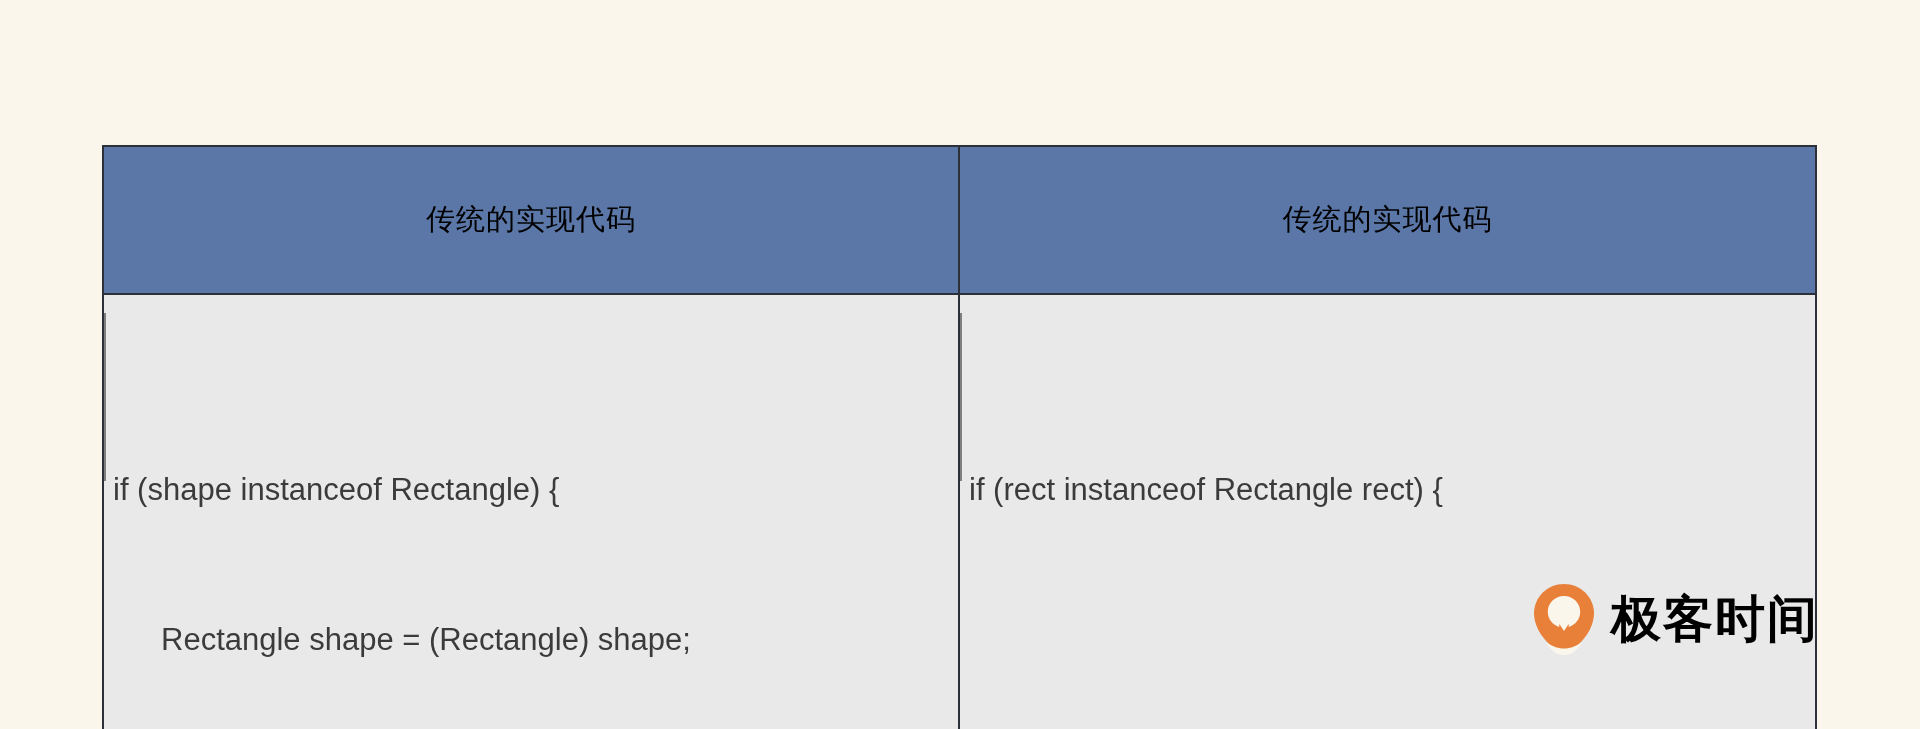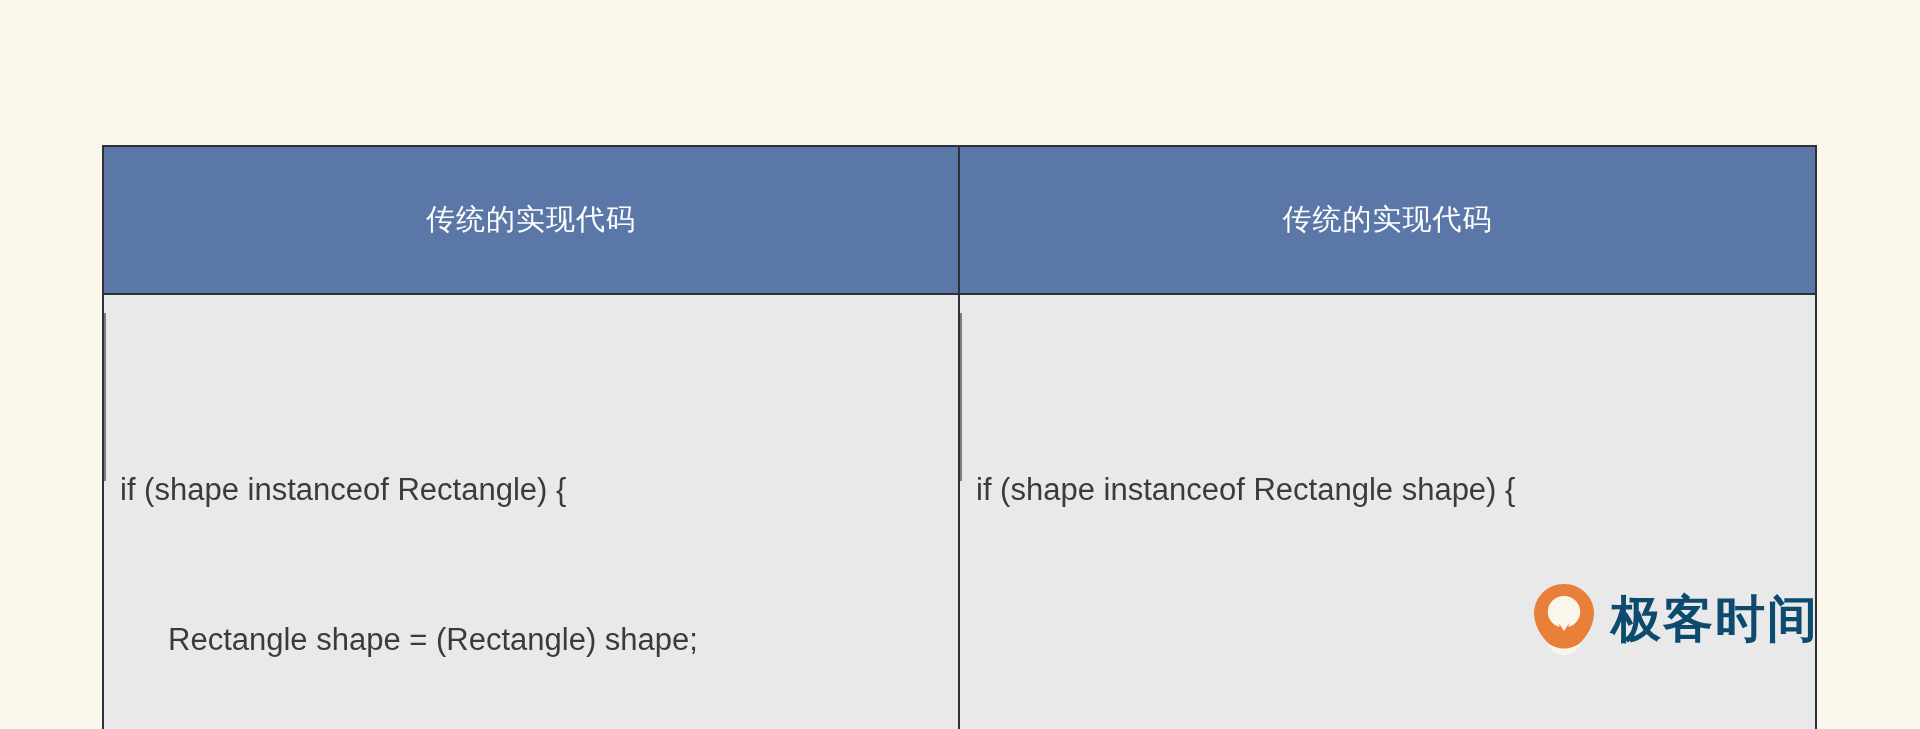--- a/index.html
+++ b/index.html
@@ -37,21 +37,21 @@
   .compare-table th,
   .compare-table td {
     border: 2px solid #2c3039;
     padding: 0;
     vertical-align: top;
   }
 
   .compare-table thead th {
     height: 146px;
     background: #5b77a8;
-    color: #ffffff;
+    color: #000000;
     font-size: 29px;
     font-weight: 400;
     line-height: 1.3;
     text-align: center;
     vertical-align: middle;
     letter-spacing: 1px;
   }
 
   .compare-table tbody td {
     background: #e9e9ea;
@@ -64,21 +64,21 @@
     line-height: 50px;
     color: #3b3b3b;
     padding: 20px 0 0 0;
     white-space: pre;
     position: relative;
   }
 
   .code-line {
     display: block;
     height: 50px;
-    padding-left: 16px;
+    padding-left: 9px;
   }
 
   .code-line .indent {
     display: inline-block;
     width: 48px;
   }
 
   
   .caret-rule {
     position: absolute;
@@ -100,21 +100,21 @@
     gap: 16px;
   }
   .brand-mark {
     width: 62px;
     height: 72px;
     display: block;
   }
   .brand-text {
     font-size: 50px;
     font-weight: 700;
-    color: #0c4a6e;
+    color: #000000;
     letter-spacing: 2px;
     line-height: 1;
     white-space: nowrap;
     font-family: "Liberation Sans", "DejaVu Sans", sans-serif;
   }
 </style>
 </head>
 <body>
 
 <div class="slide">
@@ -137,21 +137,21 @@
             <span class="caret-rule"></span>
             <span class="code-line"><span class="indent" style="width:0"></span><span>if (shape instanceof Rectangle) {</span></span>
             <span class="code-line"><span class="indent"></span><span>Rectangle shape = (Rectangle) shape;</span></span>
             
             
           </div>
         </td>
         <td>
           <div class="code-block">
             <span class="caret-rule"></span>
-            <span class="code-line"><span class="indent" style="width:0"></span><span>if (shape instanceof Rectangle shape) {</span></span>
+            <span class="code-line"><span class="indent" style="width:0"></span><span>if (rect instanceof Rectangle rect) {</span></span>
             <span class="code-line"><span></span></span>
             
             
           </div>
         </td>
       </tr>
     </tbody>
   </table>
 
   <div class="brand">

